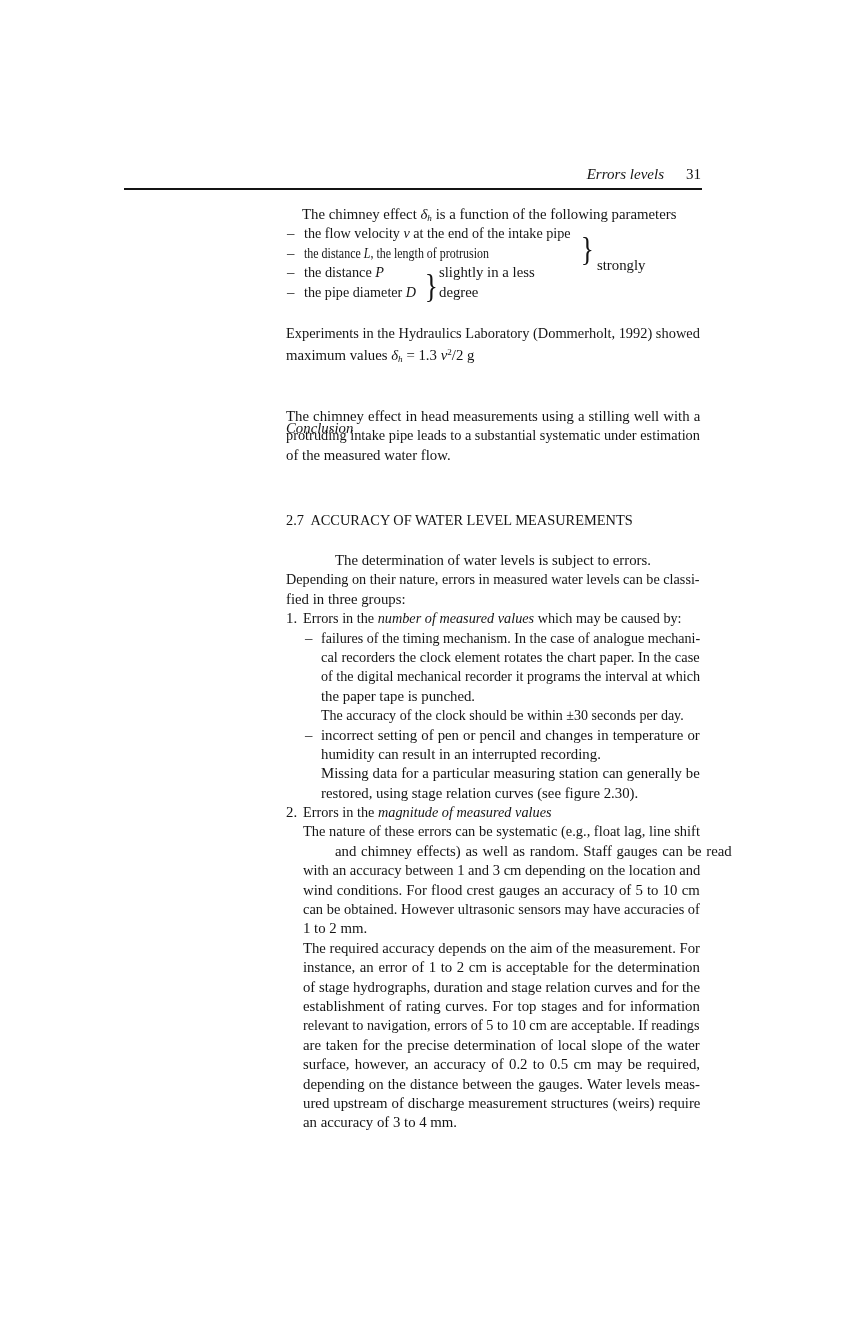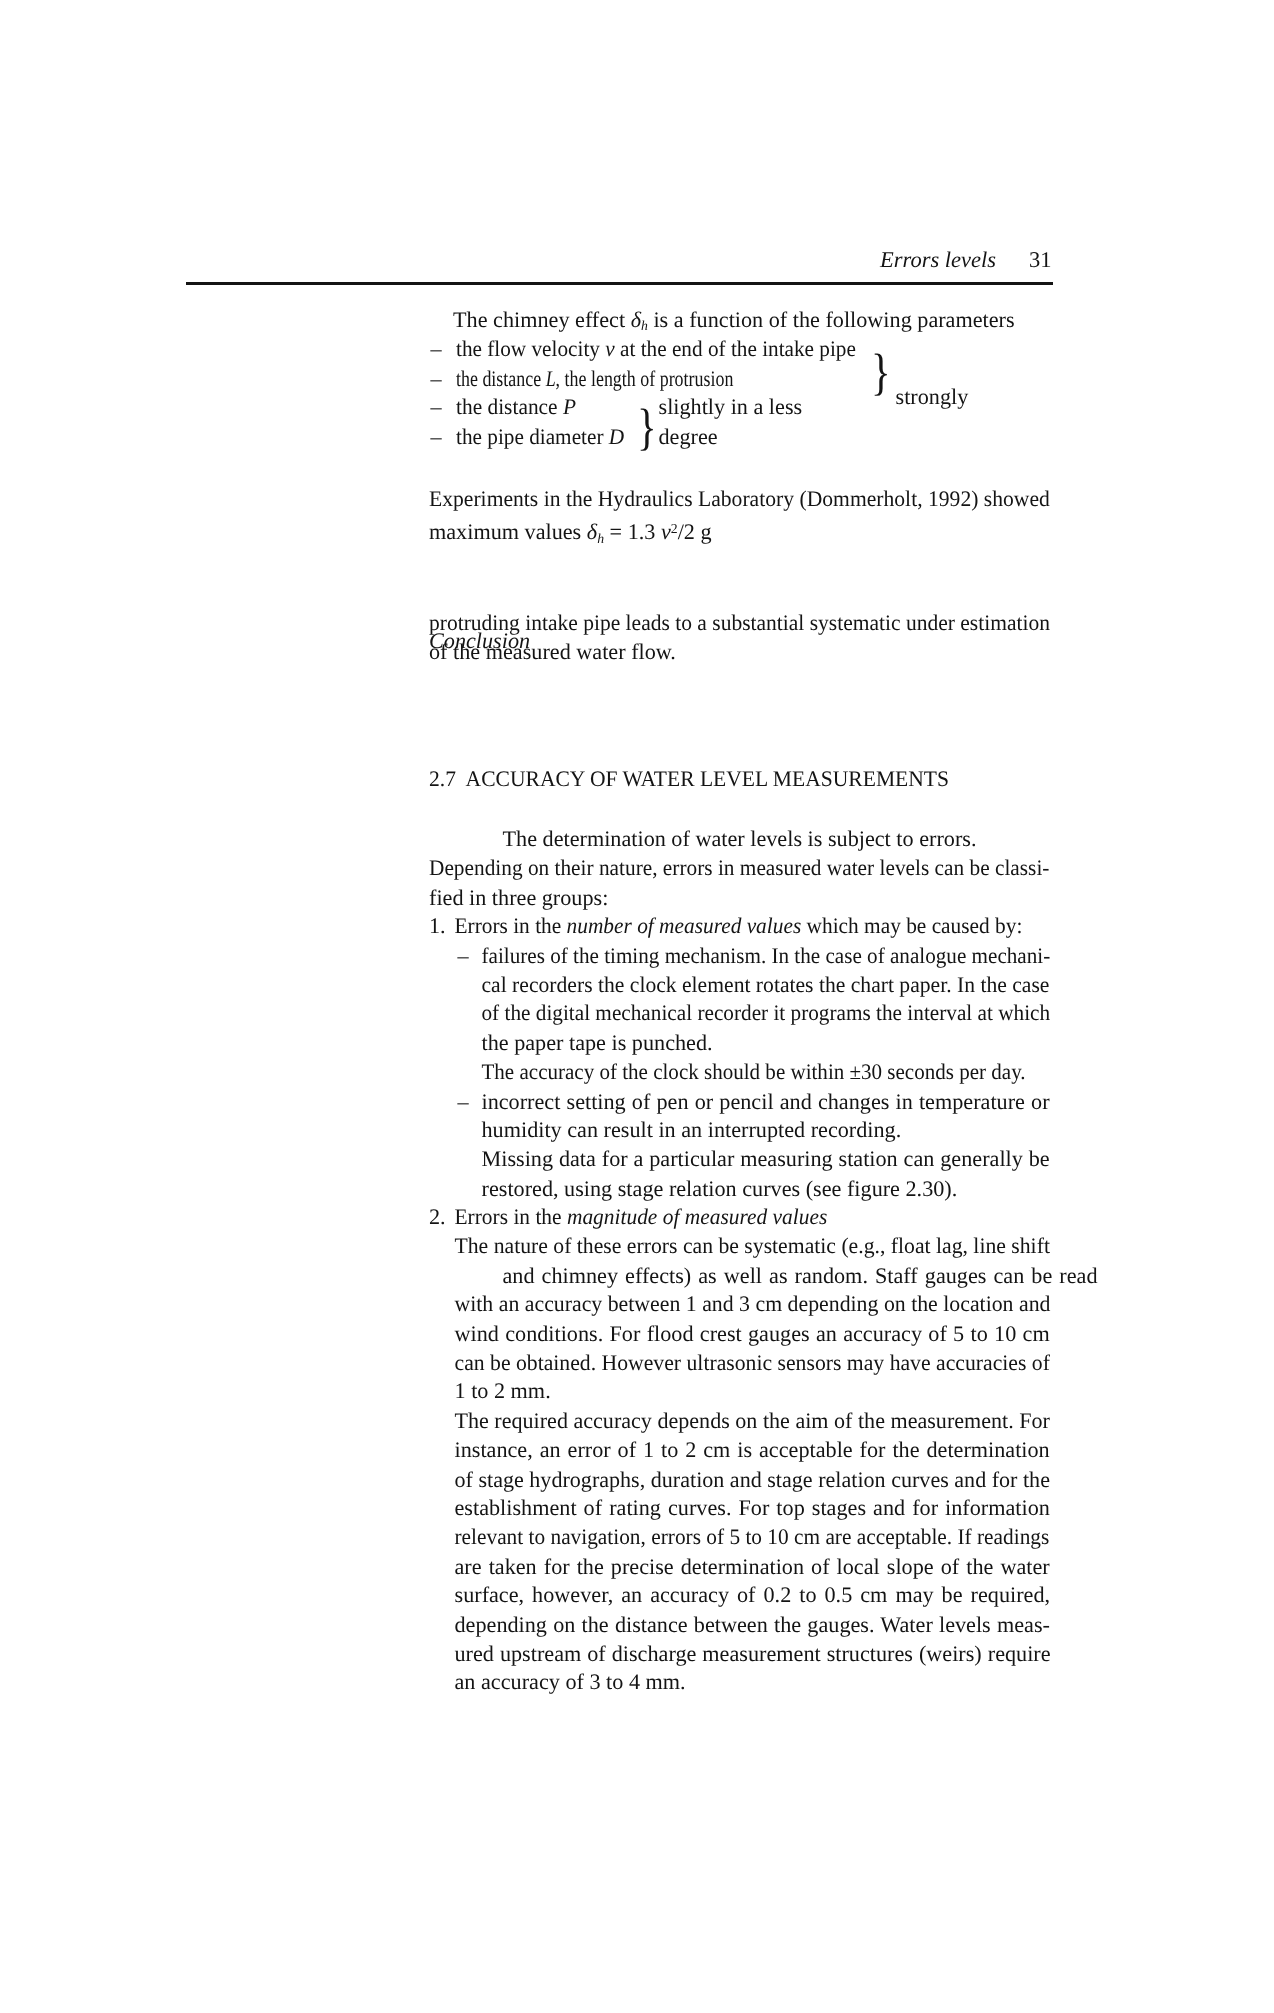--- a/index.html
+++ b/index.html
@@ -64,20 +64,21 @@
         <div class="tline" style="padding-left: 18px;"><span class="marker" style="left: 1px;">–</span><span class="inner" style="transform: scaleX(0.957265);"><span>the pipe diameter </span><span class="i">D</span></span></div>
       </div>
       <div class="tblock" style="left: 286px; top: 324px; width: 414px;">
         <div class="tline" style="padding-left: 0px;"><span class="inner" style="transform: scaleX(0.974118);"><span>Experiments in the Hydraulics Laboratory (Dommerholt, 1992) showed</span></span></div>
         <div class="tline" style="padding-left: 0px;"><span class="inner"><span>maximum values </span><span class="i">δ</span><span class="sub">h</span><span> = 1.3 </span><span class="i">v</span><span class="sup">2</span><span>/2 g</span></span></div>
       </div>
       <div class="tblock" style="left: 286px; top: 390px; width: 414px; margin-top: 29px;">
         <div class="tline" style="padding-left: 0px;"><span class="inner"><span class="i">Conclusion</span></span></div>
       </div>
       <div class="tblock" style="left: 286px; top: 407px; width: 414px;">
+        <div class="tline" style="padding-left: 0px;"><span class="inner" style="word-spacing: 0.363636px;"><span>The chimney effect in head measurements using a stilling well with a</span></span></div>
         <div class="tline" style="padding-left: 0px;"><span class="inner" style="transform: scaleX(0.969555);"><span>protruding intake pipe leads to a substantial systematic under estimation</span></span></div>
         <div class="tline" style="padding-left: 0px;"><span class="inner"><span>of the measured water flow.</span></span></div>
       </div>
       <div class="tblock" style="left: 286px; top: 511px; width: 347px;">
         <div class="tline" style="padding-left: 0px;"><span class="inner" style="transform: scaleX(0.971989);"><span>2.7  ACCURACY OF WATER LEVEL MEASUREMENTS</span></span></div>
       </div>
       <div class="tblock" style="left: 286px; top: 551px; width: 414px;">
         <div class="tline" style="padding-left: 0px; text-align: center;"><span class="inner"><span>The determination of water levels is subject to errors.</span></span></div>
         <div class="tline" style="padding-left: 0px;"><span class="inner" style="transform: scaleX(0.960557);"><span>Depending on their nature, errors in measured water levels can be classi-</span></span></div>
         <div class="tline" style="padding-left: 0px;"><span class="inner"><span>fied in three groups:</span></span></div>

